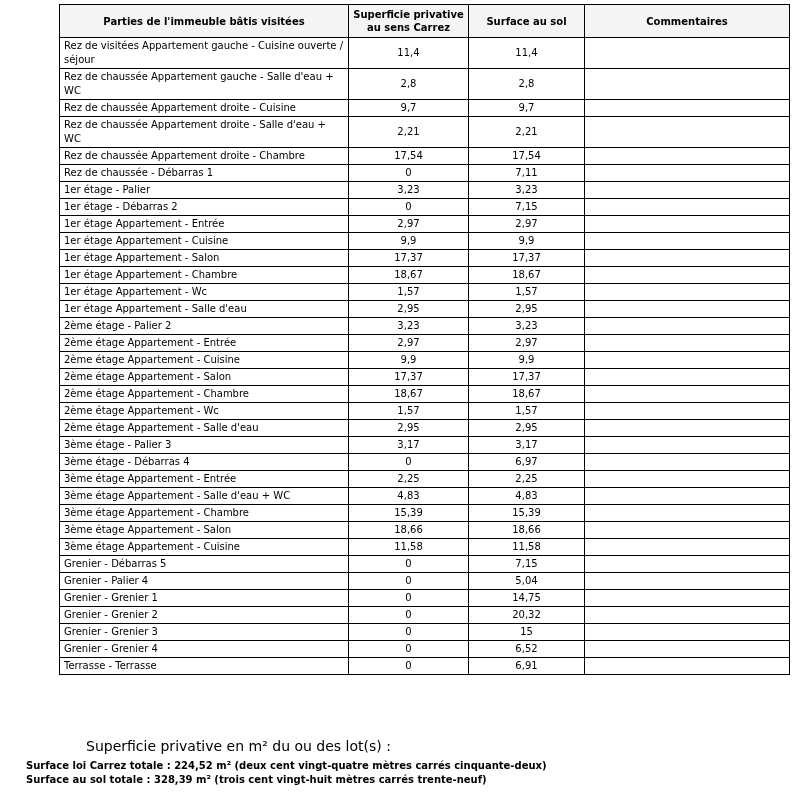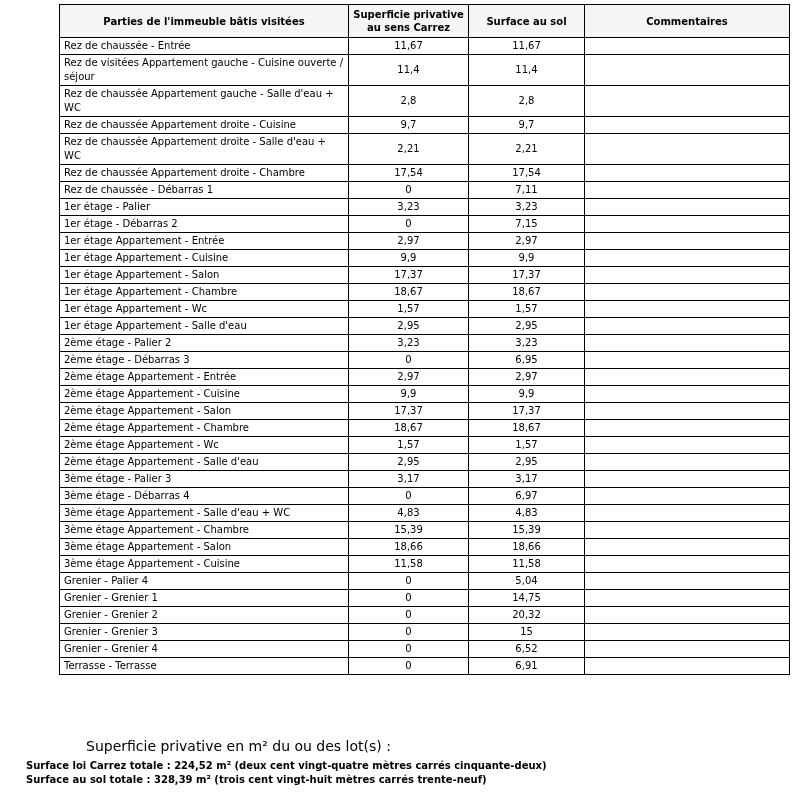--- a/index.html
+++ b/index.html
@@ -74,26 +74,20 @@
     <thead>
       <tr>
         <th>Parties de l'immeuble bâtis visitées</th>
         <th>Superficie privative au sens Carrez</th>
         <th>Surface au sol</th>
         <th>Commentaires</th>
       </tr>
     </thead>
     <tbody>
         <tr>
-          <td class="cell-label">Rez de chaussée - Entrée</td>
-          <td class="cell-num">11,67</td>
-          <td class="cell-num">11,67</td>
-          <td class="cell-num"></td>
-        </tr>
-        <tr>
           <td class="cell-label">Rez de visitées Appartement gauche - Cuisine ouverte / séjour</td>
           <td class="cell-num">11,4</td>
           <td class="cell-num">11,4</td>
           <td class="cell-num"></td>
         </tr>
         <tr>
           <td class="cell-label">Rez de chaussée Appartement gauche - Salle d'eau + WC</td>
           <td class="cell-num">2,8</td>
           <td class="cell-num">2,8</td>
           <td class="cell-num"></td>
@@ -170,26 +164,20 @@
           <td class="cell-num">2,95</td>
           <td class="cell-num"></td>
         </tr>
         <tr>
           <td class="cell-label">2ème étage - Palier 2</td>
           <td class="cell-num">3,23</td>
           <td class="cell-num">3,23</td>
           <td class="cell-num"></td>
         </tr>
         <tr>
-          <td class="cell-label">2ème étage - Débarras 3</td>
-          <td class="cell-num">0</td>
-          <td class="cell-num">6,95</td>
-          <td class="cell-num"></td>
-        </tr>
-        <tr>
           <td class="cell-label">2ème étage Appartement - Entrée</td>
           <td class="cell-num">2,97</td>
           <td class="cell-num">2,97</td>
           <td class="cell-num"></td>
         </tr>
         <tr>
           <td class="cell-label">2ème étage Appartement - Cuisine</td>
           <td class="cell-num">9,9</td>
           <td class="cell-num">9,9</td>
           <td class="cell-num"></td>
@@ -224,20 +212,26 @@
           <td class="cell-num">3,17</td>
           <td class="cell-num"></td>
         </tr>
         <tr>
           <td class="cell-label">3ème étage - Débarras 4</td>
           <td class="cell-num">0</td>
           <td class="cell-num">6,97</td>
           <td class="cell-num"></td>
         </tr>
         <tr>
+          <td class="cell-label">3ème étage Appartement - Entrée</td>
+          <td class="cell-num">2,25</td>
+          <td class="cell-num">2,25</td>
+          <td class="cell-num"></td>
+        </tr>
+        <tr>
           <td class="cell-label">3ème étage Appartement - Salle d'eau + WC</td>
           <td class="cell-num">4,83</td>
           <td class="cell-num">4,83</td>
           <td class="cell-num"></td>
         </tr>
         <tr>
           <td class="cell-label">3ème étage Appartement - Chambre</td>
           <td class="cell-num">15,39</td>
           <td class="cell-num">15,39</td>
           <td class="cell-num"></td>
@@ -245,20 +239,26 @@
         <tr>
           <td class="cell-label">3ème étage Appartement - Salon</td>
           <td class="cell-num">18,66</td>
           <td class="cell-num">18,66</td>
           <td class="cell-num"></td>
         </tr>
         <tr>
           <td class="cell-label">3ème étage Appartement - Cuisine</td>
           <td class="cell-num">11,58</td>
           <td class="cell-num">11,58</td>
+          <td class="cell-num"></td>
+        </tr>
+        <tr>
+          <td class="cell-label">Grenier - Débarras 5</td>
+          <td class="cell-num">0</td>
+          <td class="cell-num">7,15</td>
           <td class="cell-num"></td>
         </tr>
         <tr>
           <td class="cell-label">Grenier - Palier 4</td>
           <td class="cell-num">0</td>
           <td class="cell-num">5,04</td>
           <td class="cell-num"></td>
         </tr>
         <tr>
           <td class="cell-label">Grenier - Grenier 1</td>

